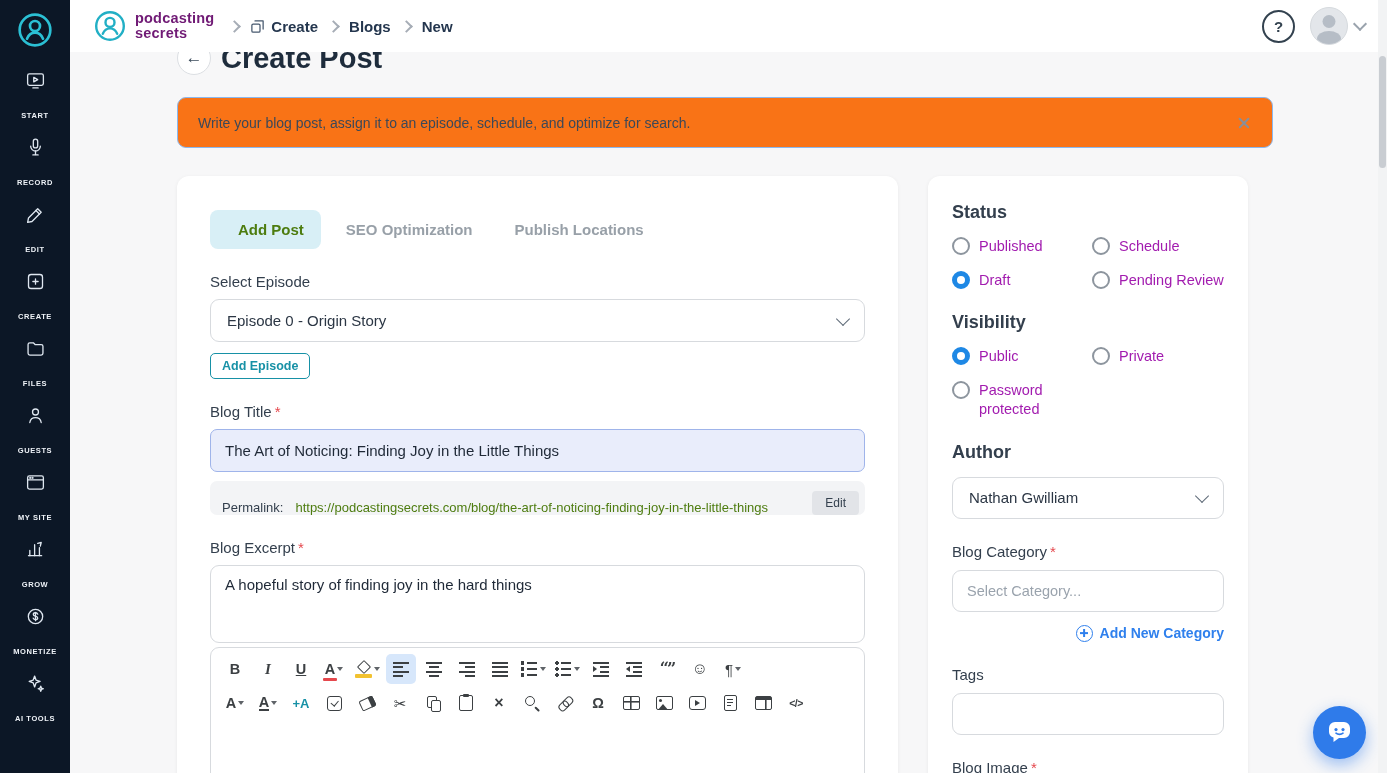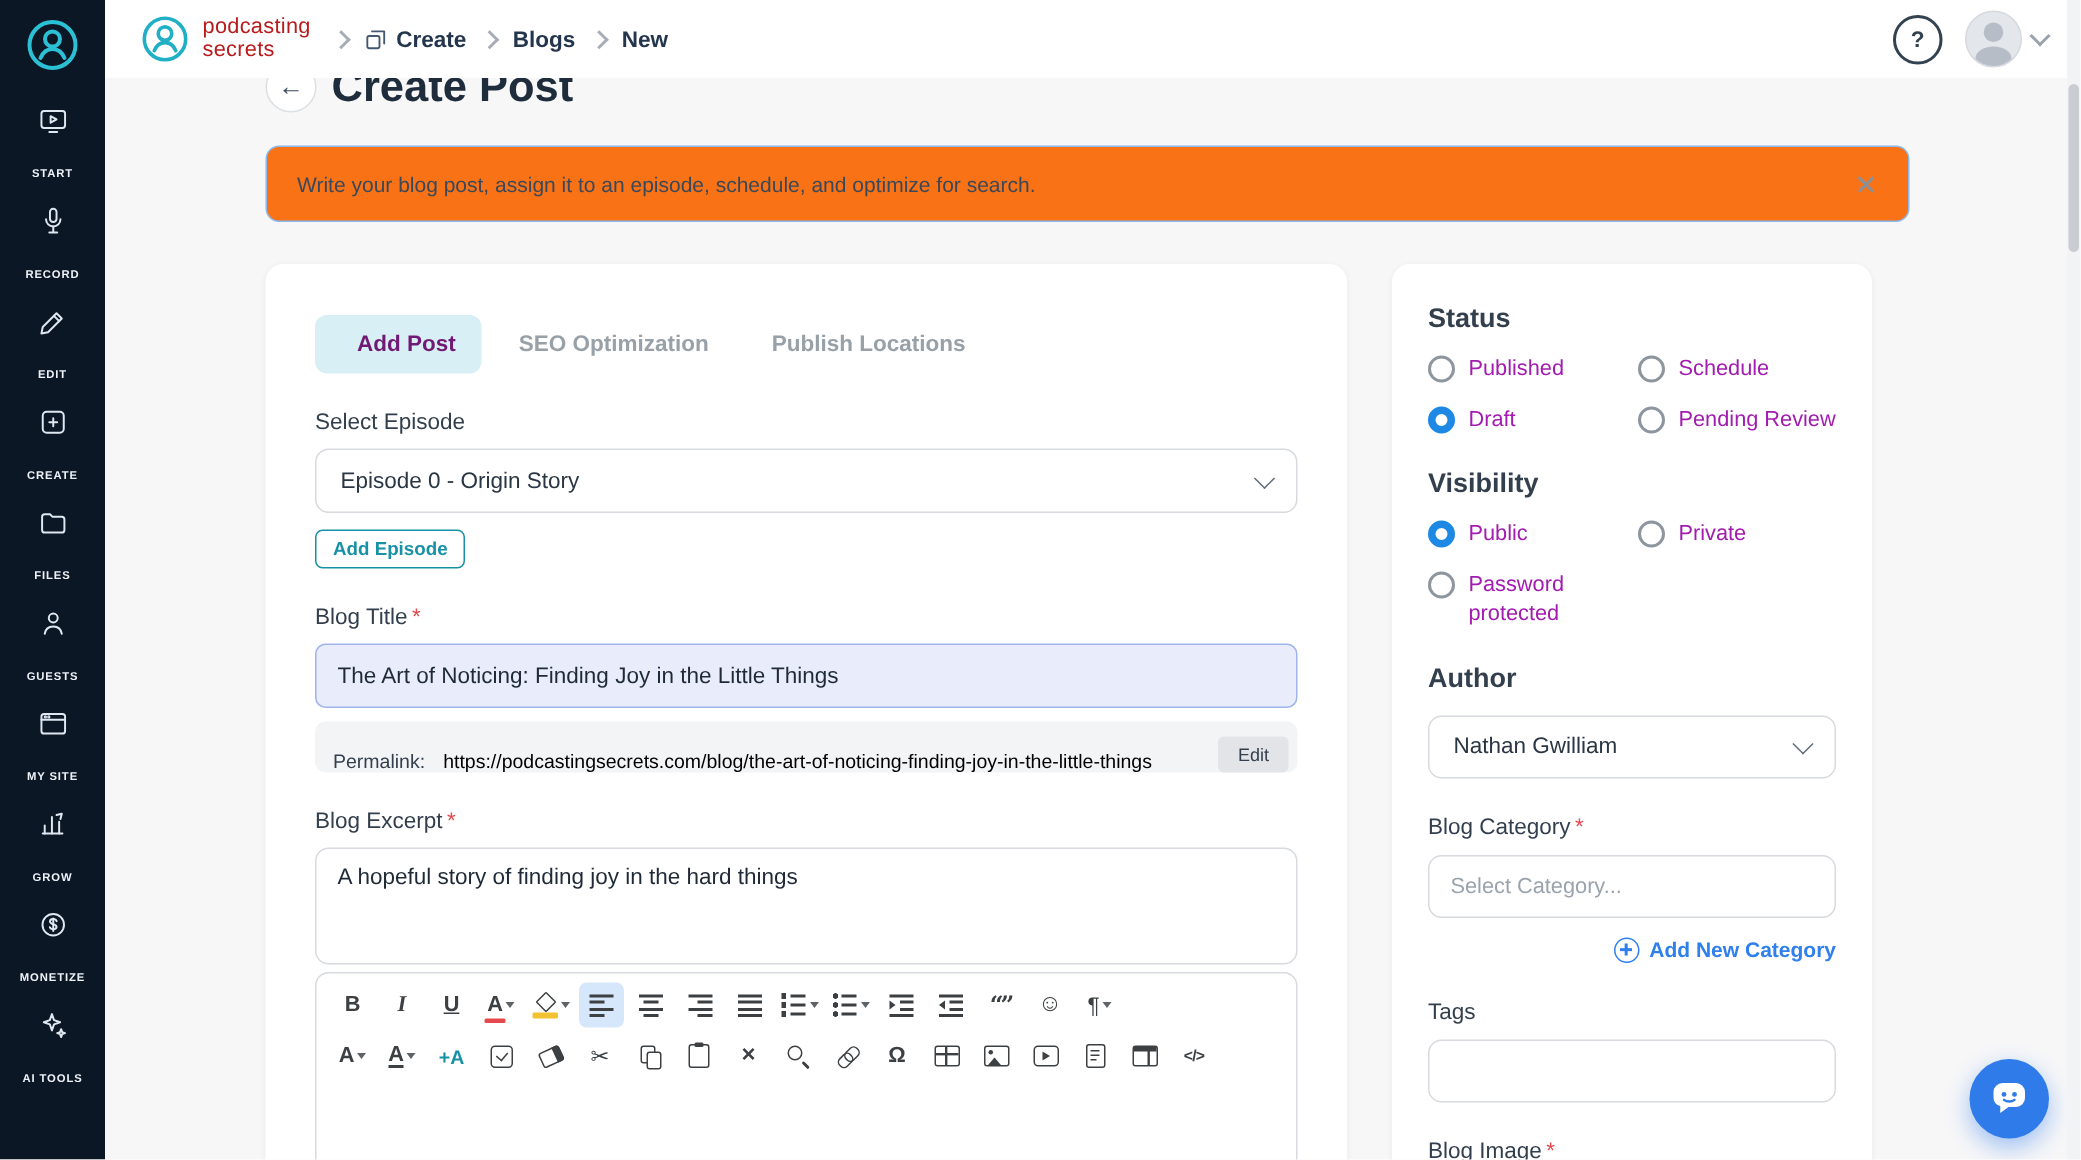--- a/index.html
+++ b/index.html
@@ -14,21 +14,21 @@
   .side-logo{width:44px;height:44px;display:flex;align-items:center;justify-content:center;margin-bottom:10px;cursor:pointer;}
   .side-nav{display:flex;flex-direction:column;width:100%;}
   .side-item{display:flex;flex-direction:column;align-items:center;gap:20px;padding:8px 0 9px;cursor:pointer;}
   .sicon svg{display:block;}
   .slabel{font-size:7.5px;color:#eef2f7;letter-spacing:.6px;font-weight:700;}
   
   .topbar{position:absolute;left:70px;top:0;right:0;height:52px;background:#fff;z-index:30;
     display:flex;align-items:center;padding:0 22px;box-sizing:border-box;}
   .logo-lockup{display:flex;align-items:center;gap:7px;cursor:pointer;}
   .wordmark{display:flex;flex-direction:column;line-height:1.02;}
-  .wordmark span{color:#b91c1c;font-weight:400;font-size:14.5px;letter-spacing:.2px;}
+  .wordmark span{color:#701a75;font-weight:700;font-size:14.5px;letter-spacing:.2px;}
   .crumbs{display:flex;align-items:center;gap:11px;margin-left:16px;}
   .crumb{display:flex;align-items:center;gap:6px;font-weight:700;font-size:15px;color:#24364e;cursor:pointer;}
   .sep{width:7px;height:7px;border-right:2px solid #a6adb6;border-bottom:2px solid #a6adb6;transform:rotate(-45deg);flex:none;}
   .top-right{margin-left:auto;display:flex;align-items:center;gap:15px;}
   .help-btn{width:33px;height:33px;border-radius:50%;border:2px solid #33424f;color:#33424f;font-weight:700;
     display:flex;align-items:center;justify-content:center;font-size:15px;background:#fff;cursor:pointer;}
   .avatar-wrap{display:flex;align-items:center;gap:7px;cursor:pointer;}
   .avatar{width:38px;height:38px;border-radius:50%;background:#e3e6ea;position:relative;overflow:hidden;border:1px solid #d6dade;box-sizing:border-box;}
   .avatar::before{content:"";position:absolute;top:7px;left:50%;transform:translateX(-50%);width:13px;height:13px;border-radius:50%;background:#b6bdc6;}
   .avatar::after{content:"";position:absolute;top:23px;left:50%;transform:translateX(-50%);width:24px;height:16px;border-radius:50% 50% 0 0;background:#b6bdc6;}
@@ -43,34 +43,34 @@
     border:1px solid #8ab8ef;border-radius:9px;display:flex;align-items:center;padding:0 20px;}
   .banner-text{font-size:14px;color:#3c4858;}
   .banner-close{margin-left:auto;position:relative;width:16px;height:16px;cursor:pointer;background:none;border:none;padding:0;}
   .banner-close::before,.banner-close::after{content:"";position:absolute;left:1px;top:7px;width:14px;height:1.7px;background:#8a8f98;border-radius:1px;}
   .banner-close::before{transform:rotate(45deg);} .banner-close::after{transform:rotate(-45deg);}
   
   .card{position:absolute;left:107px;top:176px;width:721px;height:860px;background:#fff;border-radius:12px;
     box-shadow:0 1px 4px rgba(16,24,40,.06);box-sizing:border-box;padding:34px 33px;}
   .tabs{display:flex;gap:8px;}
   .tab{border:none;background:transparent;color:#98a0a8;font-size:15px;font-weight:600;padding:11px 17px;border-radius:8px;cursor:pointer;}
-  .tab[data-active="true"]{background:#d8eff6;color:#701a75;padding-left:28px;}
+  .tab[data-active="true"]{background:#d8eff6;color:#4d7c0f;padding-left:28px;}
   .flabel{font-size:15px;color:#333f4d;margin:24px 0 9px;display:block;font-weight:500;}
   .flabel.first{}
   .req{color:#e5484d;margin-left:3px;}
   .select{height:43px;border:1px solid #d7dade;border-radius:9px;display:flex;align-items:center;justify-content:space-between;
     padding:0 16px;font-size:15px;color:#2b3644;cursor:pointer;background:#fff;box-sizing:border-box;}
   .sel-chev{width:9px;height:9px;border-right:1.8px solid #5f6b78;border-bottom:1.8px solid #5f6b78;transform:rotate(45deg);margin-top:-4px;flex:none;}
   .add-episode{margin-top:11px;background:#fff;border:1px solid #1791a6;color:#1791a6;font-size:12.5px;font-weight:700;
     border-radius:5px;padding:5px 11px;cursor:pointer;}
   .title-input{width:100%;box-sizing:border-box;height:43px;background:#e9edfb;border:1px solid #9fb4ea;border-radius:7px;
     padding:0 14px;font-size:15px;color:#1f2937;}
   .permalink{margin-top:9px;background:#f3f4f6;border-radius:7px;height:34px;display:flex;align-items:flex-end;padding:0 6px 0 12px;gap:12px;}
   .permalink-label{font-size:13px;color:#333f4d;flex:none;}
-  .permalink-url{font-size:13px;color:#000000;text-decoration:none;white-space:nowrap;overflow:hidden;text-overflow:ellipsis;flex:1;cursor:pointer;}
+  .permalink-url{font-size:13px;color:#4d7c0f;text-decoration:none;white-space:nowrap;overflow:hidden;text-overflow:ellipsis;flex:1;cursor:pointer;}
   .permalink-edit{background:#e2e4e8;border:none;border-radius:4px;font-size:12px;color:#333f4d;padding:5px 13px;cursor:pointer;flex:none;}
   .excerpt{width:100%;box-sizing:border-box;height:78px;border:1px solid #d7dade;border-radius:9px;padding:10px 14px;
     font-size:15px;color:#1f2937;font-family:inherit;resize:none;}
   
   .editor{border:1px solid #d7dade;border-radius:9px;overflow:hidden;}
   .toolbar-row{display:flex;align-items:center;gap:3px;padding:6px 9px 1px;flex-wrap:nowrap;}
   .toolbar-row.second{padding:3px 9px 6px;}
   .tbtn{display:flex;align-items:center;justify-content:center;gap:2px;min-width:30px;height:30px;border:none;background:transparent;
     border-radius:5px;cursor:pointer;color:#3c4043;padding:0 3px;}
   .tbtn[data-active="true"]{background:#d7e7fb;}

